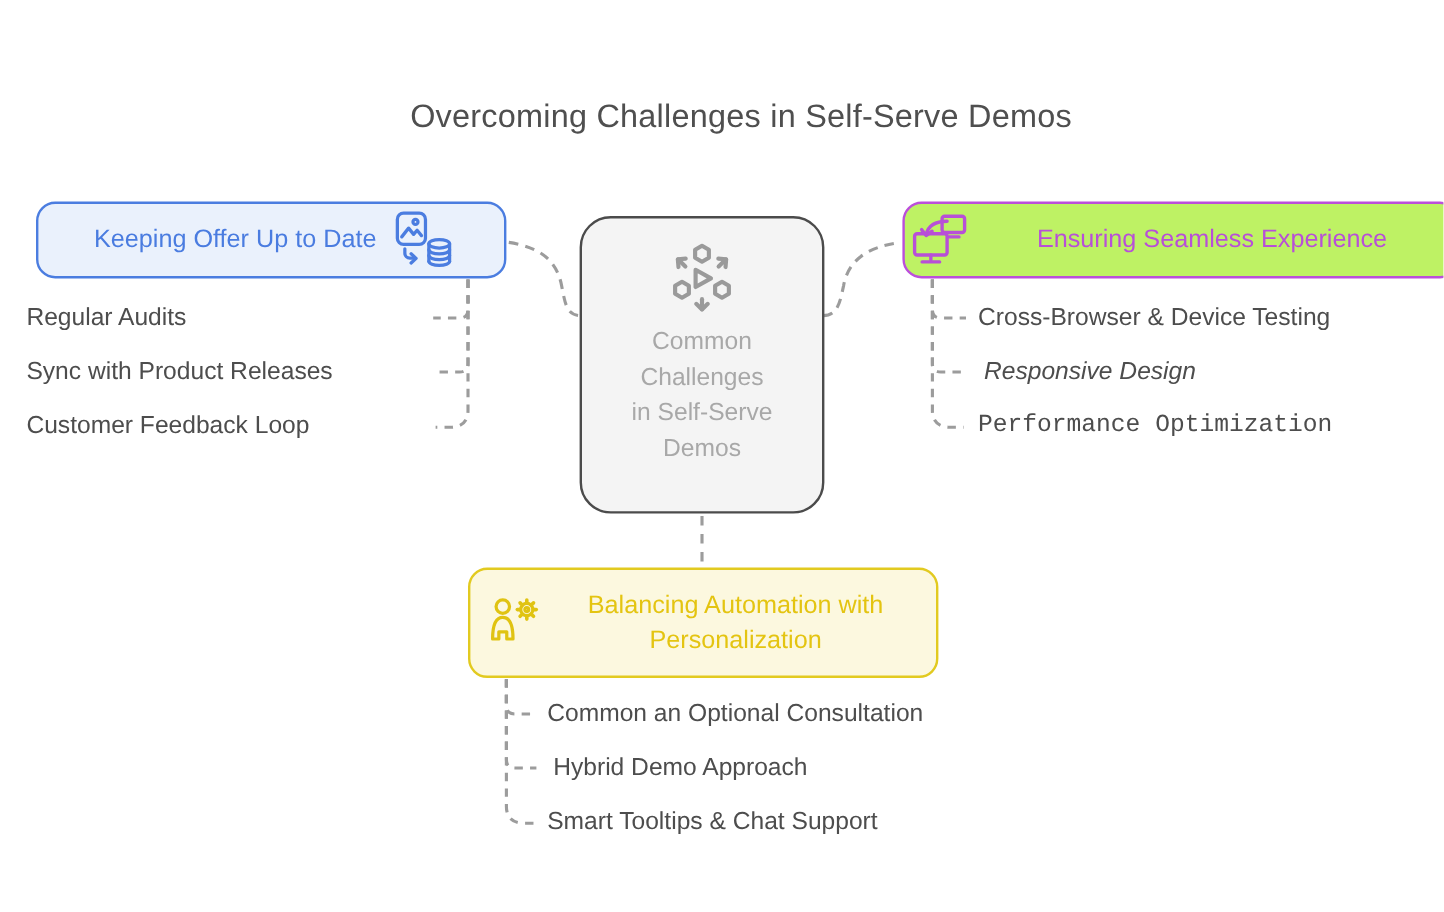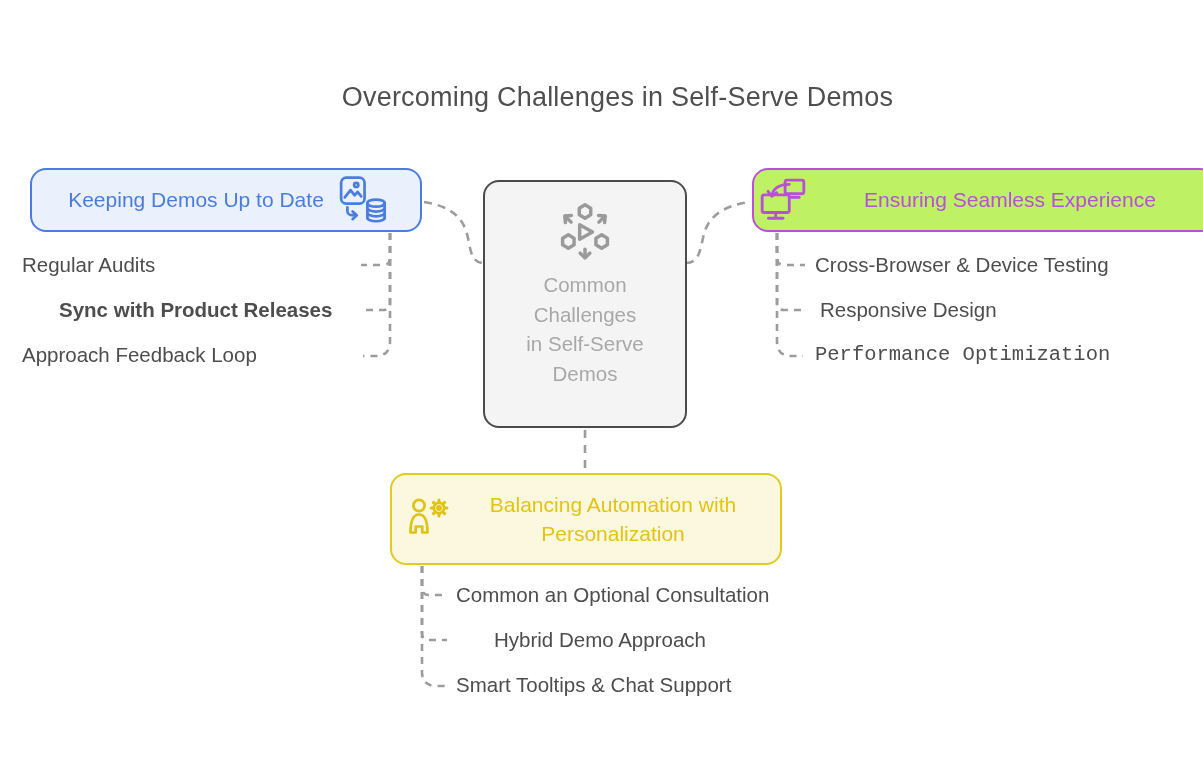--- a/index.html
+++ b/index.html
@@ -25,21 +25,21 @@
     justify-content:flex-start;gap:12px;padding:0 14px 0 4px;
   }
   .node-purple .label{flex:1;text-align:center;}
   .node-yellow{
     left:390px;top:473px;width:392px;height:92px;
     background:#fcf8df;border:2.5px solid #e2ca20;color:#e4c411;
     justify-content:center;gap:8px;padding:0 16px 0 14px;
   }
   .node-yellow .label{flex:1;text-align:center;white-space:normal;max-width:276px;margin:0 auto;line-height:29px;}
   .node-center{
-    left:483px;top:180px;width:204px;height:248px;border-radius:16px;
+    left:483px;top:180px;width:204px;height:248px;border-radius:26px;
     background:#f4f4f4;border:2.5px solid #4b4b4b;
     flex-direction:column;justify-content:flex-start;align-items:center;
   }
   .center-icon{margin-top:18px;}
   .center-text{
     margin-top:6px;text-align:center;color:#a8a8a8;font-size:20.5px;line-height:29.5px;font-weight:400;
   }
   .center-text span{display:block;}
   .leaf{
     position:absolute;font-size:20.5px;color:#4d4d4d;white-space:nowrap;height:24px;line-height:24px;
@@ -71,21 +71,21 @@
 
       <path stroke-dasharray="7 6" d="M422,566 L422,588 Q422,595 429,595 L447,595"></path>
       <path stroke-dasharray="7 6" d="M422,566 L422,633 Q422,640 429,640 L447,640"></path>
       <path stroke-dasharray="7 6" d="M422,566 L422,672 Q422,685 435,686 L448,686"></path>
     </g>
   </svg>
 
   <h1 class="title">Overcoming Challenges in Self-Serve Demos</h1>
 
   <div class="node node-blue">
-    <span class="label">Keeping Demos Up to Date</span>
+    <span class="label">Keeping Offer Up to Date</span>
     <span class="icon">
       <svg width="54" height="50" viewBox="0 0 48 48" fill="none" stroke="#4b7de0" stroke-width="2.6" stroke-linecap="round" stroke-linejoin="round">
         <rect x="3" y="2.5" width="22.5" height="25" rx="5"></rect>
         <circle cx="17.5" cy="9.5" r="2"></circle>
         <path d="M6.5,21.5 L12,14.5 L16,19.5 L18.8,16.2 L22.3,20.5"></path>
         <path d="M9,31 v3.5 a4,4 0 0 0 4,4 h4"></path>
         <path d="M14,35 l4,3.7 -4,3.7"></path>
         <ellipse cx="36.5" cy="27" rx="8.3" ry="3.4"></ellipse>
         <path d="M28.2,27 V41"></path>
         <path d="M44.8,27 V41"></path>
@@ -148,24 +148,24 @@
         <path d="M27.6,13 L25.1,13" stroke-width="3"></path>
         <path d="M29.2,9.2 L27.4,7.4" stroke-width="3"></path>
         <path d="M33,7.6 L33,5.1" stroke-width="3"></path>
         <path d="M36.8,9.2 L38.6,7.4" stroke-width="3"></path>
       </svg>
     </span>
     <span class="label">Balancing Automation with Personalization</span>
   </div>
 
   <div class="leaf leaf-left" style="right:851px;top:253px;">Regular Audits</div>
-  <div class="leaf leaf-left" style="right:814px;top:298px;font-weight:bold;">Sync with Product Releases</div>
-  <div class="leaf leaf-left" style="right:851px;top:343px;">Approach Feedback Loop</div>
+  <div class="leaf leaf-left" style="right:851px;top:298px;">Sync with Product Releases</div>
+  <div class="leaf leaf-left" style="right:851px;top:343px;">Customer Feedback Loop</div>
 
   <div class="leaf" style="left:815px;top:253px;">Cross-Browser &amp; Device Testing</div>
-  <div class="leaf" style="left:820px;top:298px;">Responsive Design</div>
+  <div class="leaf" style="left:820px;top:298px;font-style:italic;">Responsive Design</div>
   <div class="leaf" style="left:815px;top:343px;font-family:Liberation Mono, monospace;">Performance Optimization</div>
 
   <div class="leaf" style="left:456px;top:583px;">Common an Optional Consultation</div>
-  <div class="leaf" style="left:461px;top:628px;margin-left:33px;">Hybrid Demo Approach</div>
+  <div class="leaf" style="left:461px;top:628px;">Hybrid Demo Approach</div>
   <div class="leaf" style="left:456px;top:673px;">Smart Tooltips &amp; Chat Support</div>
 
 </div>
 
 </body></html>

